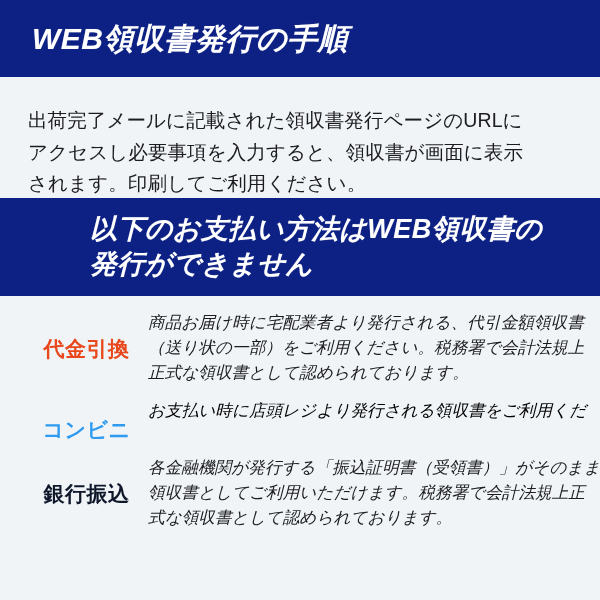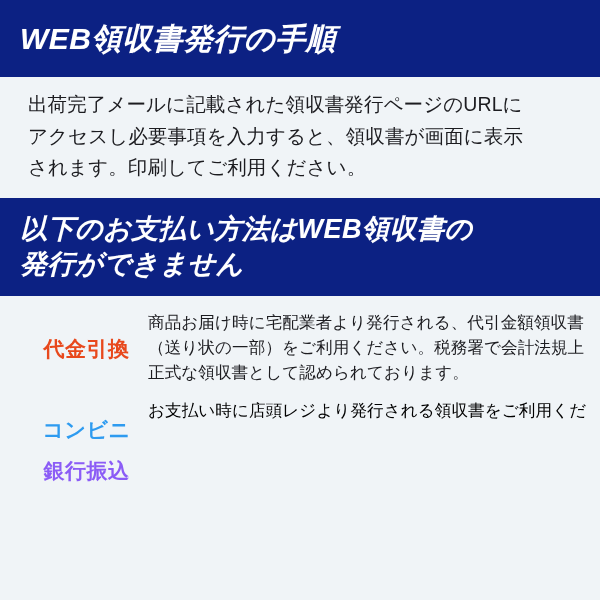--- a/index.html
+++ b/index.html
@@ -40,21 +40,21 @@
   .band-notice {
     top: 198px;
     height: 98px;
   }
   .band-heading {
     color: #ffffff;
     font-weight: bold;
     font-style: italic;
     letter-spacing: 0.5px;
     margin: 0;
-    padding-left: 20px;
+    padding-left: 32px;
     line-height: 1.18;
     text-shadow: 0 0 1px rgba(255,255,255,0.25);
   }
   .band-title .band-heading {
     font-size: 30px;
   }
   .band-notice .band-heading {
     font-size: 27px;
     line-height: 1.28;
   }
@@ -63,21 +63,21 @@
   }
 
   
   .intro {
     position: absolute;
     top: 77px;
     left: 0;
     width: 600px;
     height: 121px;
     box-sizing: border-box;
-    padding: 12px 26px 0 28px;
+    padding: 28px 26px 0 28px;
     display: flex;
     align-items: flex-start;
     border-radius: 21px;
   }
   .intro-text {
     margin: 0;
     color: #1c1c20;
     font-size: 19.5px;
     line-height: 1.62;
     letter-spacing: 0.1px;
@@ -121,20 +121,21 @@
     display: block;
   }
   .method-desc {
     flex: 1 1 auto;
     margin: 0;
     padding-left: 0;
     color: #1c1c20;
     font-size: 16.6px;
     line-height: 1.52;
     letter-spacing: 0.05px;
+    font-style: italic;
   }
   .method-desc .line {
     display: block;
     white-space: nowrap;
   }
 
   
   .method-row:nth-child(1) { margin-top: 0px; }
   .method-row:nth-child(2) { margin-top: 10px; }
   .method-row:nth-child(3) { margin-top: 10px; }
@@ -151,21 +152,21 @@
   </div>
 
   <div class="intro">
     <p class="intro-text" style="color: rgb(28, 28, 32);">
       <span class="line">出荷完了メールに記載された領収書発行ページのURLに</span>
       <span class="line">アクセスし必要事項を入力すると、領収書が画面に表示</span>
       <span class="line">されます。印刷してご利用ください。</span>
     </p>
   </div>
 
-  <div class="band band-notice" style="background: rgb(12, 33, 131);">
+  <div class="band band-notice" style="background: rgb(12, 33, 131); justify-content: center;">
     <h2 class="band-heading">
       <span class="line">以下のお支払い方法はWEB領収書の</span>
       <span class="line">発行ができません</span>
     </h2>
   </div>
 
   <div class="methods">
 
     <div class="method-row">
       <div class="method-label" style="color: rgb(232, 72, 28);">
@@ -181,19 +182,24 @@
     <div class="method-row">
       <div class="method-label" style="color: rgb(46, 155, 240); margin-top: 16px;">
         <span class="line">コンビニ</span>
       </div>
       <p class="method-desc" style="color: #000000;">
         <span class="line">お支払い時に店頭レジより発行される領収書をご利用くだ</span>
       </p>
     </div>
 
     <div class="method-row">
-      <div class="method-label" style="color: #8b5cf6;">
+      <div class="method-label" style="color: #0f172a;">
         <span class="line">銀行振込</span>
       </div>
+      <p class="method-desc" style="color: rgb(28, 28, 32);">
+        <span class="line">各金融機関が発行する「振込証明書（受領書）」がそのまま</span>
+        <span class="line">領収書としてご利用いただけます。税務署で会計法規上正</span>
+        <span class="line">式な領収書として認められております。</span>
+      </p>
     </div>
 
   </div>
 </div>
 
 </body></html>

